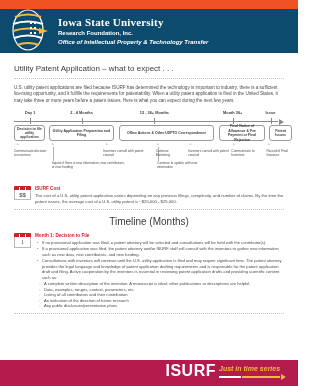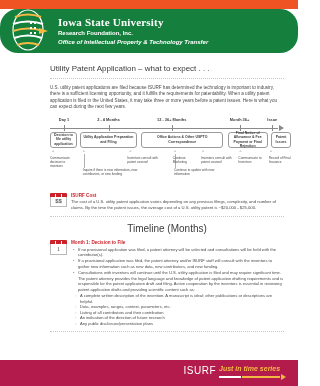--- a/index.html
+++ b/index.html
@@ -17,25 +17,24 @@
   }
 
   
   .header-top-band {
     height: 9px;
     background: #f05323;
     width: 100%;
   }
   .header-main {
     height: 44px;
-    background: #15803d;
+    background: #0c4a6e;
     width: 100%;
     position: relative;
     overflow: hidden;
-    border-radius: 18px;
   }
   .header-bottom-band {
     height: 3px;
     background: #ffffff;
     width: 100%;
   }
   .logo-mark {
     position: absolute;
     left: 10px;
     top: -4px;
@@ -67,21 +66,20 @@
     font-size: 6px;
     font-weight: bold;
     font-style: italic;
     line-height: 9px;
     white-space: nowrap;
   }
 
   
   .content {
     padding: 8px 14px 0 14px;
-    margin-left: 36px;
   }
   .page-title {
     font-size: 8px;
     color: #3b3b3b;
     margin-bottom: 5px;
   }
   .dotted-rule {
     border-top: 1px dotted #c8c8c8;
     height: 0;
     margin-bottom: 6px;
@@ -347,22 +345,22 @@
   .footer-inner {
     position: absolute;
     right: 12px;
     top: 4px;
     display: flex;
     align-items: flex-start;
     gap: 3px;
   }
   .footer-isurf {
     color: #ffffff;
-    font-size: 10px;
-    font-weight: normal;
+    font-size: 16px;
+    font-weight: bold;
     letter-spacing: 0.5px;
     line-height: 14px;
   }
   .footer-tag-wrap {
     display: flex;
     flex-direction: column;
     padding-top: 1px;
   }
   .footer-tag {
     color: #f4b942;

